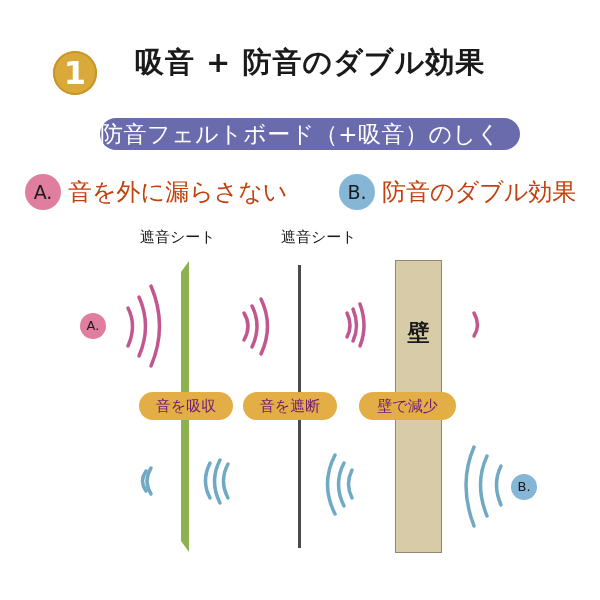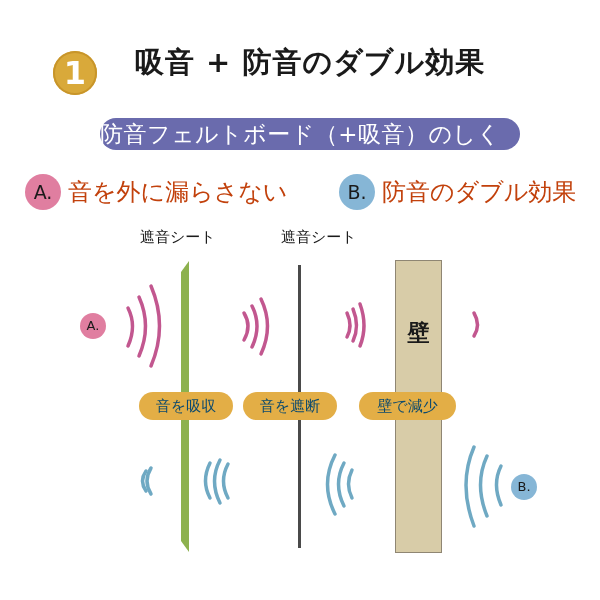--- a/index.html
+++ b/index.html
@@ -17,21 +17,21 @@
   .goal-b { left:339px; }
   .goal-circle { width:36px; height:36px; border-radius:50%; font-size:19px; line-height:36px;
     text-align:center; color:#1a1a1a; margin-right:7px; }
   .goal-a .goal-circle { background:#e07ea0; }
   .goal-b .goal-circle { background:#86b6d6; }
   .goal-text { font-size:24px; color:#c2410c; }
   .layer-label { top:228px; font-size:15px; white-space:nowrap; color:#1a1a1a; }
   .wall { left:395px; top:260px; width:47px; height:293px; background:#d8cca8; border:1px solid #8f8673; box-sizing:border-box; }
   .wall-char { left:395px; top:318px; width:47px; text-align:center; font-size:22px; font-weight:bold; color:#1a1a1a; }
   .sheet { left:298px; top:265px; width:3px; height:283px; background:#4a4a4a; }
-  .effect-pill { top:392px; height:28px; border-radius:14px; background:#e3ae46; color:#0c4a6e;
+  .effect-pill { top:392px; height:28px; border-radius:14px; background:#e3ae46; color:#701a75;
     font-size:15px; line-height:28px; text-align:center; white-space:nowrap; }
   .source-badge { width:26px; height:26px; border-radius:50%; font-size:13px; line-height:26px; text-align:center; color:#1a1a1a; }
   .src-a { left:80px; top:313px; background:#e07ea0; }
   .src-b { left:511px; top:474px; background:#86b6d6; }
   svg.overlay { position:absolute; left:0; top:0; }
 </style>
 </head>
 <body>
 
 <div class="abs num-badge">1</div>

